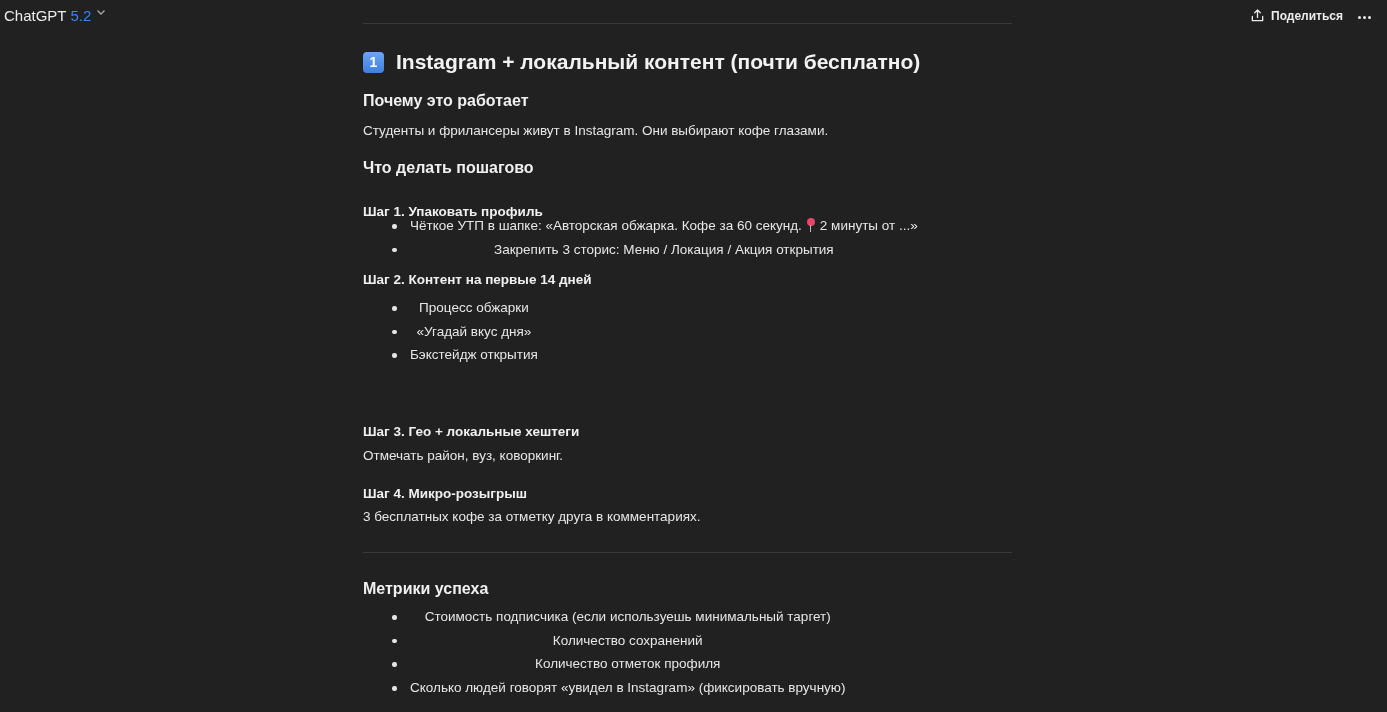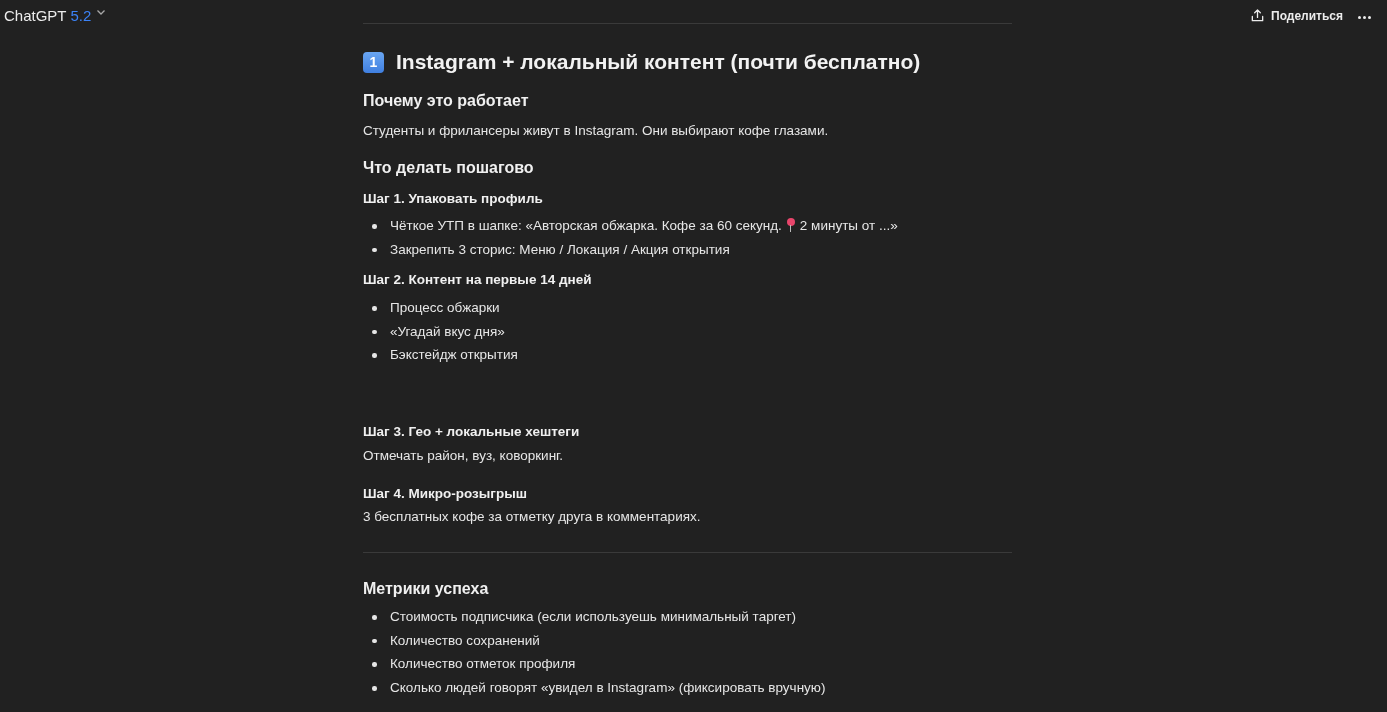--- a/index.html
+++ b/index.html
@@ -15,21 +15,21 @@
   .more-btn { position: absolute; left: 1356px; top: 9px; width: 16px; height: 16px; display: flex; align-items: center; justify-content: center; gap: 2px; cursor: pointer; }
   .dot { width: 3px; height: 3px; border-radius: 50%; background: #ececec; }
   .hr { height: 1px; background: #3a3a3a; width: 649px; }
   .hr-top { position: absolute; top: 23px; left: 363px; width: 649px; height: 1px; background: #3a3a3a; }
   .h1 { position: absolute; top: 50px; left: 363px; display: flex; align-items: center; font-size: 21px; font-weight: bold; color: #f2f2f2; }
   .keycap { width: 21px; height: 21px; border-radius: 4px; background: linear-gradient(#6aa6f2, #3f7fe0); color: #fff; font-size: 14px; font-weight: bold; display: flex; align-items: center; justify-content: center; margin-right: 12px; }
   .abs { position: absolute; left: 363px; }
   .h3 { font-size: 16px; font-weight: bold; color: #f0f0f0; }
   .h4 { font-size: 13.5px; font-weight: bold; color: #f0f0f0; }
   .p { font-size: 13.5px; color: #e6e6e6; }
-  ul.list { list-style: none; position: absolute; left: 363px; }
+  ul.list { list-style: none; position: absolute; left: 383px; text-align: center; }
   ul.list li { position: relative; padding-left: 27px; font-size: 13.5px; color: #e6e6e6; height: 23.7px; line-height: 23.7px; }
   ul.list li::before { content: ""; position: absolute; left: 9px; top: 10px; width: 4.5px; height: 4.5px; border-radius: 50%; background: #e6e6e6; }
   .pin { display: inline-block; width: 10px; height: 14px; position: relative; vertical-align: -2px; margin: 0 4px; }
   .pin .head { position: absolute; left: 1px; top: 0; width: 8px; height: 8px; border-radius: 50%; background: #e8456b; }
   .pin .stem { position: absolute; left: 4.5px; top: 7px; width: 1px; height: 7px; background: #bbb; }
 </style>
 </head>
 <body>
 
 <div class="topbar">
@@ -58,21 +58,21 @@
 <div class="h1">
   <span class="keycap">1</span>
   <span>Instagram + локальный контент (почти бесплатно)</span>
 </div>
 
 <div class="abs h3" style="top:92px;">Почему это работает</div>
 <div class="abs p" style="top:123px;">Студенты и фрилансеры живут в Instagram. Они выбирают кофе глазами.</div>
 
 <div class="abs h3" style="top:159px;">Что делать пошагово</div>
 
-<div class="abs h4" style="top:191px;">Шаг 1. Упаковать профиль</div>
+<div class="abs h4" style="top:204px;">Шаг 1. Упаковать профиль</div>
 <ul class="list" style="top:214px;">
   <li><span>Чёткое УТП в шапке: «Авторская обжарка. Кофе за 60 секунд.</span><span class="pin"><span class="head"></span><span class="stem"></span></span><span>2 минуты от ...»</span></li>
   <li>Закрепить 3 сторис: Меню / Локация / Акция открытия</li>
 </ul>
 
 <div class="abs h4" style="top:272px;">Шаг 2. Контент на первые 14 дней</div>
 <ul class="list" style="top:296px;">
   <li>Процесс обжарки</li>
   <li>«Угадай вкус дня»</li>
   <li>Бэкстейдж открытия</li>

